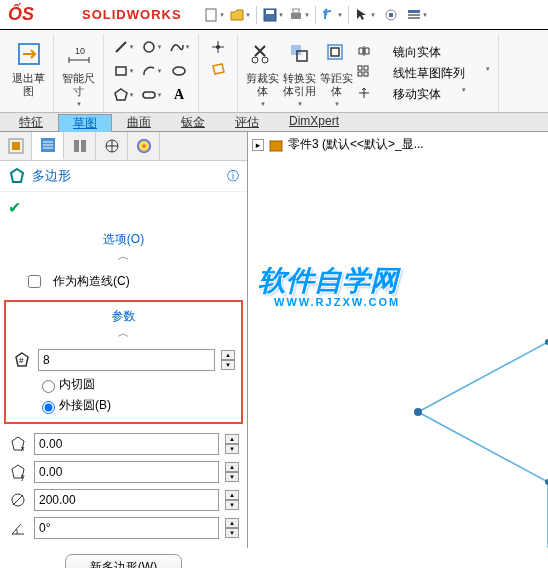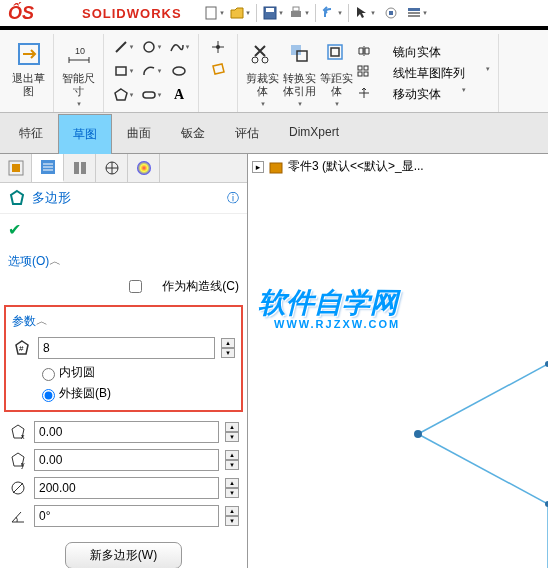--- a/index.html
+++ b/index.html
@@ -1,19 +1,19 @@
 <!DOCTYPE html>
 <html><head>
 <meta charset="utf-8">
 <style>
 * { margin: 0; padding: 0; box-sizing: border-box; font-family: "Microsoft YaHei", Arial, sans-serif; }
 body { width: 548px; height: 568px; background: #fff; overflow: hidden; font-size: 12px; }
 
 
-.titlebar { height: 30px; display: flex; align-items: center; padding: 0 8px; border-bottom: 4px solid #000000; }
+.titlebar { height: 30px; display: flex; align-items: center; padding: 0 8px; border-bottom: 1px solid #000000; }
 .logo { display: flex; align-items: center; gap: 4px; }
 .logo-ds { color: #da291c; font-size: 18px; font-weight: bold; font-style: italic; }
 .logo-text { color: #da291c; font-size: 13px; font-weight: bold; letter-spacing: 1px; }
 .logo-text b { font-weight: 700; margin-left: 44px; }
 .qat { display: flex; align-items: center; gap: 2px; margin-left: 20px; }
 .qat-btn { width: 24px; height: 24px; display: flex; align-items: center; justify-content: center; color: #555; cursor: pointer; }
 .qat-sep { width: 1px; height: 18px; background: #ccc; margin: 0 2px; }
 .dd::after { content: "▾"; font-size: 7px; margin-left: 1px; color: #666; }
 
 
@@ -22,40 +22,40 @@
 .rib-big { display: flex; flex-direction: column; align-items: center; gap: 2px; padding: 2px; cursor: pointer; }
 .rib-icon-lg { width: 32px; height: 32px; display: flex; align-items: center; justify-content: center; }
 .rib-label { font-size: 11px; color: #333; text-align: center; line-height: 13px; }
 .rib-grid { display: grid; grid-template-columns: repeat(3, 26px); gap: 2px; }
 .rib-small { width: 26px; height: 22px; display: flex; align-items: center; justify-content: center; cursor: pointer; }
 .rib-row { display: flex; align-items: flex-start; gap: 20px; padding: 2px; cursor: pointer; white-space: nowrap; }
 .rib-col { display: flex; flex-direction: column; }
 
 
 .tabs { display: flex; background: #e8e8e8; border-bottom: 1px solid #999; padding-left: 4px; }
-.tab { padding: 11px 14px; font-size: 12px; color: #333; cursor: pointer; border: 1px solid transparent; border-bottom: none; }
+.tab { padding: 0 14px; font-size: 12px; color: #333; cursor: pointer; border: 1px solid transparent; border-bottom: none; text-decoration: underline; }
 .tab.active { background: #7dd3fc; border-color: #999; position: relative; top: 1px; color: #0066cc; }
 
 
 .main { display: flex; height: calc(100% - 152px); }
 .panel { width: 248px; border-right: 1px solid #999; display: flex; flex-direction: column; background: #fff; }
 .panel-tabs { display: flex; border-bottom: 1px solid #ccc; background: #f0f0f0; }
 .ptab { width: 32px; height: 28px; display: flex; align-items: center; justify-content: center; border-right: 1px solid #ccc; cursor: pointer; }
 .ptab.active { background: #fff; border-bottom: 2px solid #fff; margin-bottom: -1px; }
 
 .feature-header { display: flex; align-items: center; padding: 6px 8px; gap: 6px; border-bottom: 1px solid #eee; }
 .feature-title { color: #0066cc; font-size: 13px; flex: 1; }
 .help-icon { color: #0066cc; cursor: pointer; }
 .confirm-row { padding: 6px 8px; }
 .check-green { color: #00a651; font-size: 16px; }
 
 .section { padding: 4px 8px; }
-.section-header { display: flex; align-items: center; color: #0066cc; font-size: 12px; padding: 4px 0; cursor: pointer; }
+.section-header { display: flex; justify-content: space-between; align-items: center; color: #0066cc; font-size: 12px; padding: 4px 0; cursor: pointer; flex-direction: column; }
 .section-header .chev { color: #555; }
-.checkbox-row { display: flex; align-items: center; gap: 20px; padding: 4px 0 4px 20px; justify-content: flex-end; }
+.checkbox-row { display: flex; align-items: center; gap: 12px; padding: 4px 0 4px 20px; }
 .checkbox-row input { width: 13px; height: 13px; }
 
 .params-box { border: 2px solid #e74c3c; padding: 6px; margin: 2px 4px; }
 .param-row { display: flex; align-items: center; gap: 6px; padding: 3px 0; }
 .param-icon { width: 20px; height: 20px; display: flex; align-items: center; justify-content: center; }
 .param-input { flex: 1; height: 22px; border: 1px solid #999; padding: 0 4px; font-size: 12px; }
 .spinner { width: 14px; display: flex; flex-direction: column; }
 .spin-btn { height: 10px; border: 1px solid #999; background: #f0f0f0; font-size: 7px; display: flex; align-items: center; justify-content: center; cursor: pointer; }
 .radio-row { display: flex; align-items: flex-end; gap: 4px; padding: 2px 0 2px 30px; }
 

